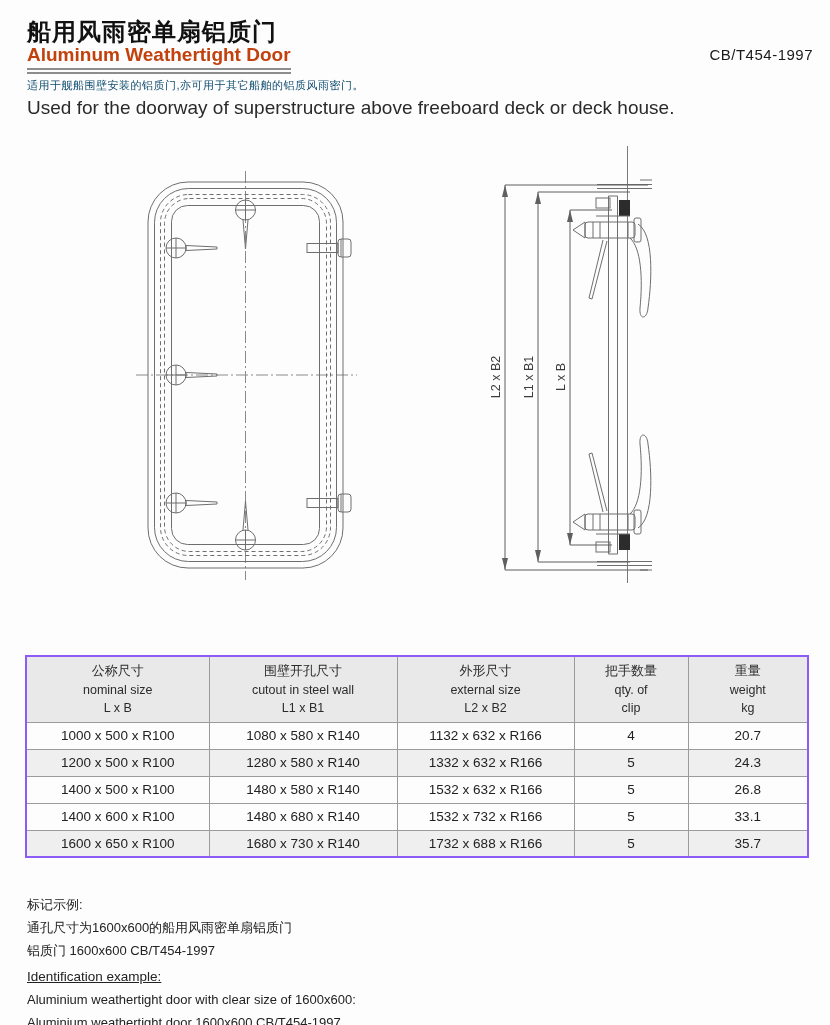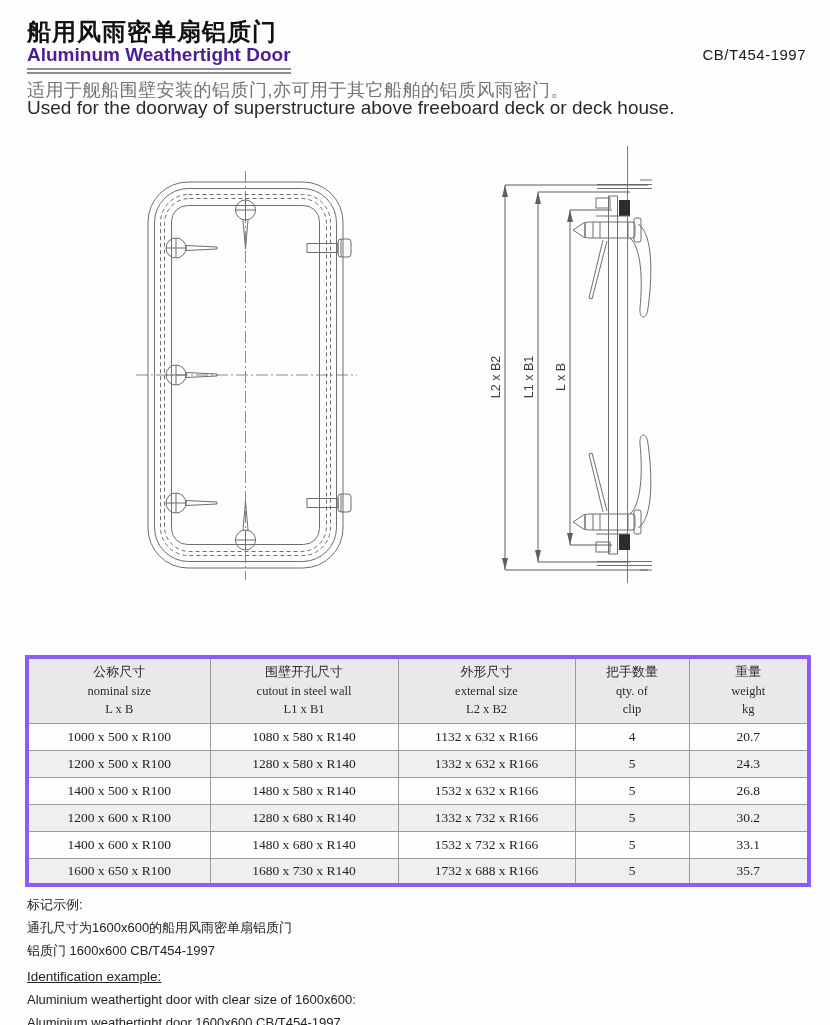--- a/index.html
+++ b/index.html
@@ -9,48 +9,47 @@
     position: relative; width: 830px; height: 1025px;
     background: #fdfdfd; overflow: hidden;
   }
   
   .title-zh {
     position: absolute; left: 27px; top: 16px;
     font-size: 24px; font-weight: bold; letter-spacing: 1px; color: #111;
   }
   .title-en {
     position: absolute; left: 27px; top: 44px;
-    font-size: 19px; font-weight: bold; color: #4c1d95;
+    font-size: 19px; font-weight: bold; color: #c2410c;
   }
   .title-rule {
     position: absolute; left: 27px; top: 68px; width: 264px; height: 6px;
     border-top: 2px solid #8d8d8d; border-bottom: 2px solid #8d8d8d;
   }
   .standard {
-    position: absolute; right: 24px; top: 46px;
+    position: absolute; right: 17px; top: 46px;
     font-size: 15px; color: #1a1a1a; letter-spacing: 0.5px;
   }
   .desc-zh {
     position: absolute; left: 27px; top: 78px;
-    font-size: 18px; color: #737373; letter-spacing: 0.5px;
+    font-size: 11px; color: #0c4a6e; letter-spacing: 0.5px;
   }
   .desc-en {
     position: absolute; left: 27px; top: 97px;
     font-size: 19px; color: #2a2a2a;
   }
   
   .drawing { position: absolute; }
   .drawing svg { display: block; }
   
   .spec-table {
     position: absolute; left: 25px; top: 655px; width: 782px;
     border-collapse: collapse; table-layout: fixed;
     font-size: 13px; color: #222;
-    border: 4px solid #8b5cf6;
-    font-family: Liberation Serif, serif;
+    border: 2px solid #8b5cf6;
   }
   .spec-table th, .spec-table td {
     border: 1px solid #9b9b9b; text-align: center; vertical-align: middle;
   }
   .spec-table thead th {
     background: #e9e9e9; font-weight: normal; height: 66px;
     font-size: 13px; line-height: 1.45; color: #2b2b2b;
   }
   .spec-table thead .en { font-size: 12.5px; }
   .spec-table tbody td { height: 27px; font-size: 13.5px; }
@@ -265,27 +264,20 @@
         <td>5</td>
         <td>24.3</td>
       </tr>
       <tr>
         <td>1400 x 500 x R100</td>
         <td>1480 x 580 x R140</td>
         <td>1532 x 632 x R166</td>
         <td>5</td>
         <td>26.8</td>
       </tr>
-      <tr class="alt">
-        <td>1200 x 600 x R100</td>
-        <td>1280 x 680 x R140</td>
-        <td>1332 x 732 x R166</td>
-        <td>5</td>
-        <td>30.2</td>
-      </tr>
       <tr>
         <td>1400 x 600 x R100</td>
         <td>1480 x 680 x R140</td>
         <td>1532 x 732 x R166</td>
         <td>5</td>
         <td>33.1</td>
       </tr>
       <tr class="alt">
         <td>1600 x 650 x R100</td>
         <td>1680 x 730 x R140</td>

